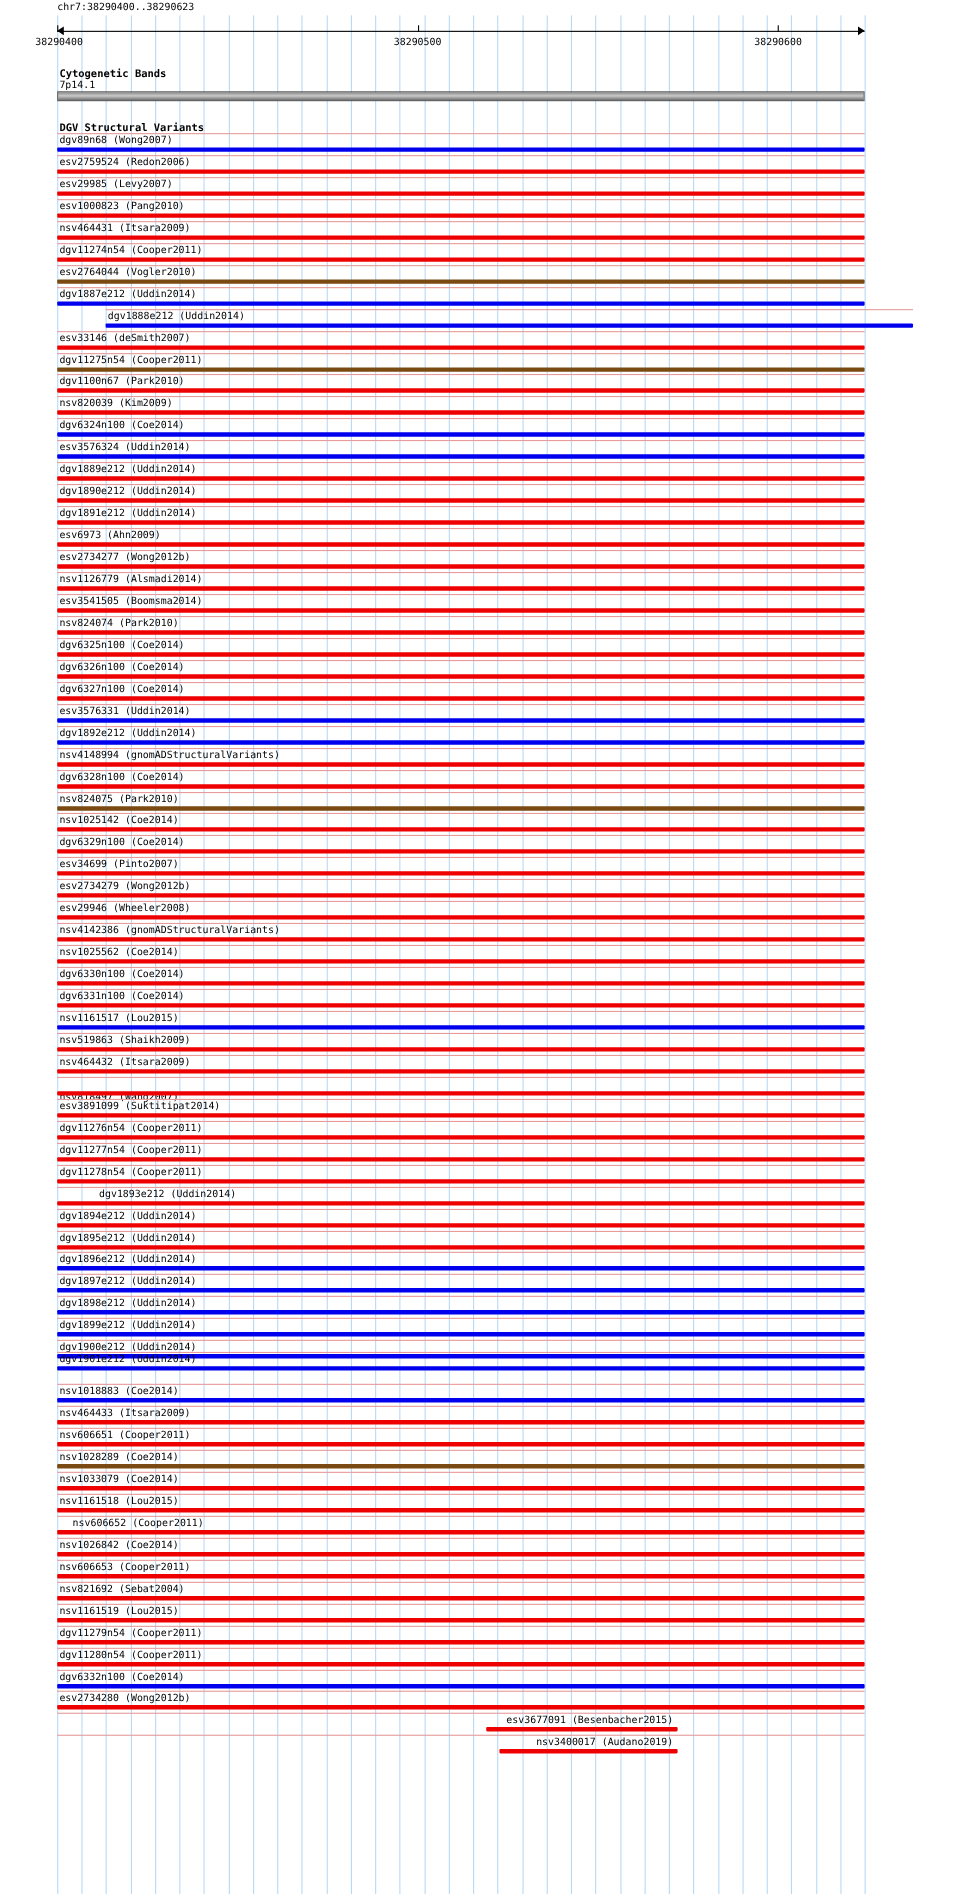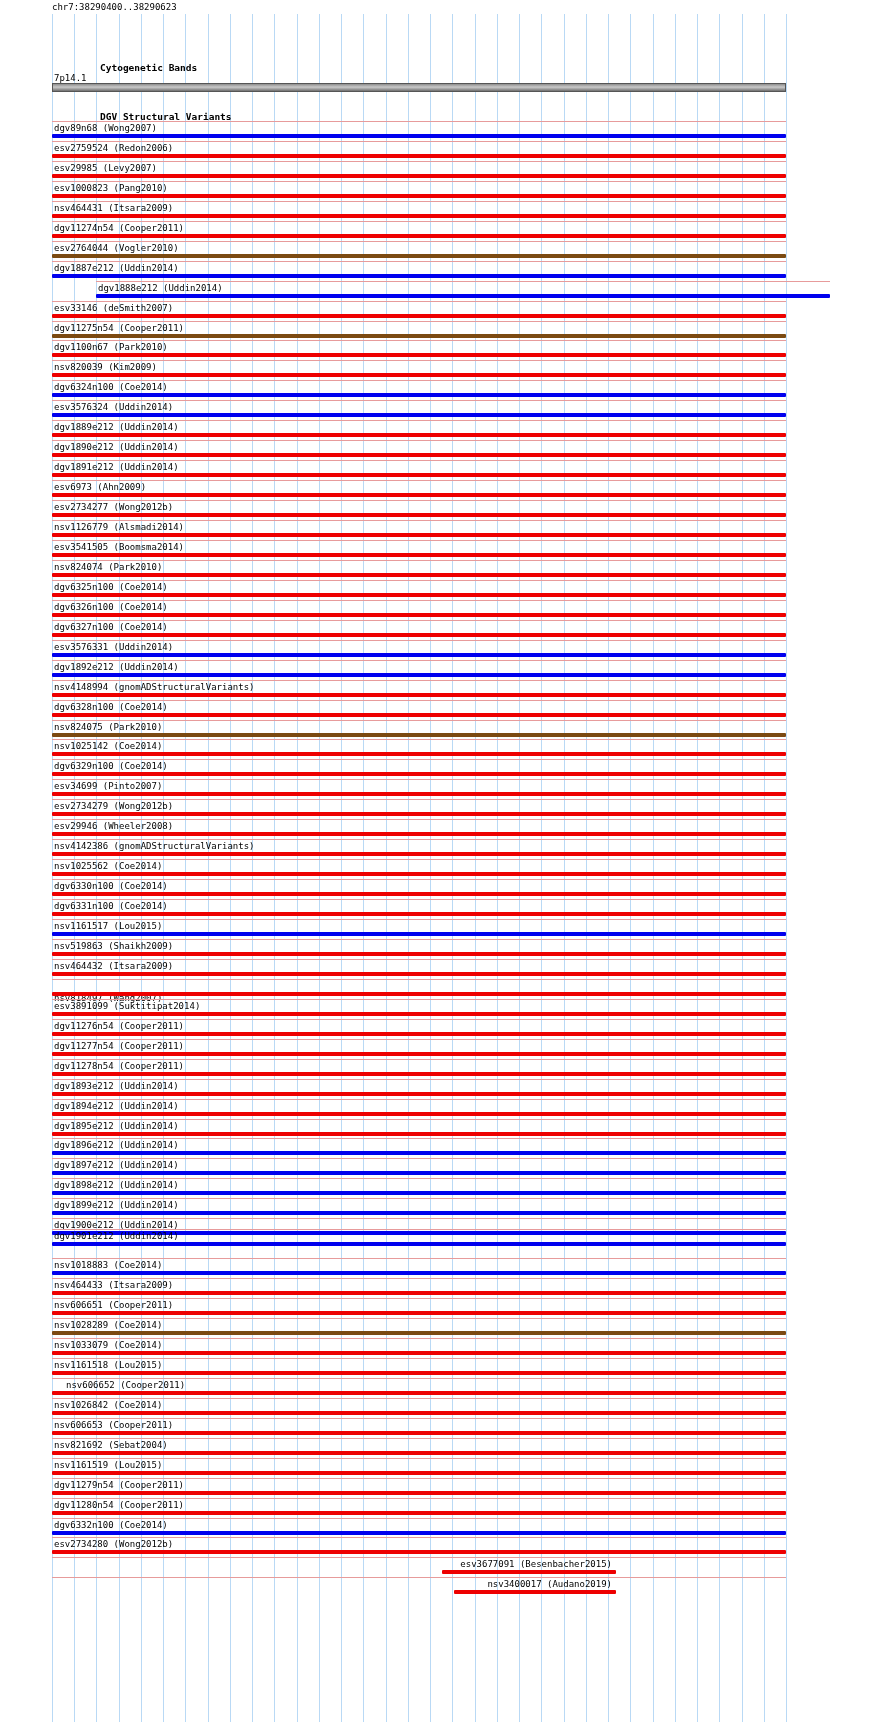--- a/index.html
+++ b/index.html
@@ -13,21 +13,21 @@
   .arrow-left{position:absolute;left:0;top:10px;width:0;height:0;border-top:4px solid transparent;border-bottom:4px solid transparent;border-right:6px solid #000;}
   .arrow-right{position:absolute;right:0;top:10px;width:0;height:0;border-top:4px solid transparent;border-bottom:4px solid transparent;border-left:6px solid #000;}
   .tick{position:absolute;top:9px;width:1px;height:6px;background:#000;}
   .tick-label{position:absolute;top:20px;font-size:9px;font-family:"DejaVu Sans Mono",monospace;transform:translateX(-50%);white-space:nowrap;}
 
   
   .grid{position:absolute;left:0;top:14px;width:890px;height:1708px;pointer-events:none;}
   .gridline{position:absolute;top:0;width:1px;height:1708px;background:#b9d9f5;}
 
   
-  .track-title{position:absolute;font-size:9.5px;font-weight:bold;font-family:"DejaVu Sans Mono",monospace;white-space:nowrap;padding-left:46px;}
+  .track-title{position:absolute;font-size:9.5px;font-weight:bold;font-family:"DejaVu Sans Mono",monospace;white-space:nowrap;}
   .cyto-label{position:absolute;font-size:9px;font-family:"DejaVu Sans Mono",monospace;white-space:nowrap;}
   .cyto-bar{position:absolute;left:52px;width:734px;height:9px;background:linear-gradient(to bottom,#8d8d8d,#c9c9c9 45%,#6f6f6f);border:1px solid #555;box-sizing:border-box;}
 
   
   .row{position:absolute;left:0;width:890px;height:20px;}
   .row-sep{position:absolute;left:52px;width:734px;height:1px;background:#e79b9b;}
   .row-label{position:absolute;left:54px;font-size:9px;font-family:"DejaVu Sans Mono",monospace;color:#000;white-space:nowrap;}
   .row-bar{position:absolute;height:4px;border-radius:1px;}
 </style>
 </head>
@@ -67,20 +67,31 @@
       <div class="gridline" style="left: 630.303px;"></div>
       <div class="gridline" style="left: 652.545px;"></div>
       <div class="gridline" style="left: 674.788px;"></div>
       <div class="gridline" style="left: 697.03px;"></div>
       <div class="gridline" style="left: 719.273px;"></div>
       <div class="gridline" style="left: 741.515px;"></div>
       <div class="gridline" style="left: 763.758px;"></div>
       <div class="gridline" style="left: 786px;"></div>
     </div>
 
+  <div class="ruler-area" id="ruler">
+    <div class="ruler-line"></div>
+    <div class="arrow-left"></div>
+    <div class="arrow-right"></div>
+  <div class="tick" style="left: 0px;"></div>
+      <div class="tick-label" style="left: 0px; transform: translateX(-46%);">38290400</div>
+      <div class="tick" style="left: 327.658px;"></div>
+      <div class="tick-label" style="left: 327.658px;">38290500</div>
+      <div class="tick" style="left: 655.389px;"></div>
+      <div class="tick-label" style="left: 655.389px;">38290600</div>
+    </div>
 
   <div class="track-title" style="left:54px;top:62px;">Cytogenetic Bands</div>
   <div class="cyto-label" style="left:54px;top:73px;">7p14.1</div>
   <div class="cyto-bar" style="top:83px;"></div>
 
   <div class="track-title" style="left:54px;top:111px;">DGV Structural Variants</div>
 
   <div id="variant-rows">
       <div class="row" style="top: 121px;">
         <div class="row-sep" style="top: 0px;"></div>
@@ -317,21 +328,21 @@
         <div class="row-label" style="top: 2px;">dgv11277n54 (Cooper2011)</div>
         <div class="row-bar" style="left: 52px; width: 734px; top: 13px; background: rgb(238, 0, 0);"></div>
       </div>
       <div class="row" style="top: 1058.65px;">
         <div class="row-sep" style="top: 0px;"></div>
         <div class="row-label" style="top: 2px;">dgv11278n54 (Cooper2011)</div>
         <div class="row-bar" style="left: 52px; width: 734px; top: 13px; background: rgb(238, 0, 0);"></div>
       </div>
       <div class="row" style="top: 1078.6px;">
         <div class="row-sep" style="top: 0px;"></div>
-        <div class="row-label" style="top: 2px;">dgv1893e212 (Uddin2014)</div>
+        <div class="row-label" style="top: 2px; padding-left: 36px;">dgv1893e212 (Uddin2014)</div>
         <div class="row-bar" style="left: 52px; width: 734px; top: 13px; background: rgb(238, 0, 0);"></div>
       </div>
       <div class="row" style="top: 1098.55px;">
         <div class="row-sep" style="top: 0px;"></div>
         <div class="row-label" style="top: 2px;">dgv1894e212 (Uddin2014)</div>
         <div class="row-bar" style="left: 52px; width: 734px; top: 13px; background: rgb(238, 0, 0);"></div>
       </div>
       <div class="row" style="top: 1118.5px;">
         <div class="row-sep" style="top: 0px;"></div>
         <div class="row-label" style="top: 2px;">dgv1895e212 (Uddin2014)</div>

